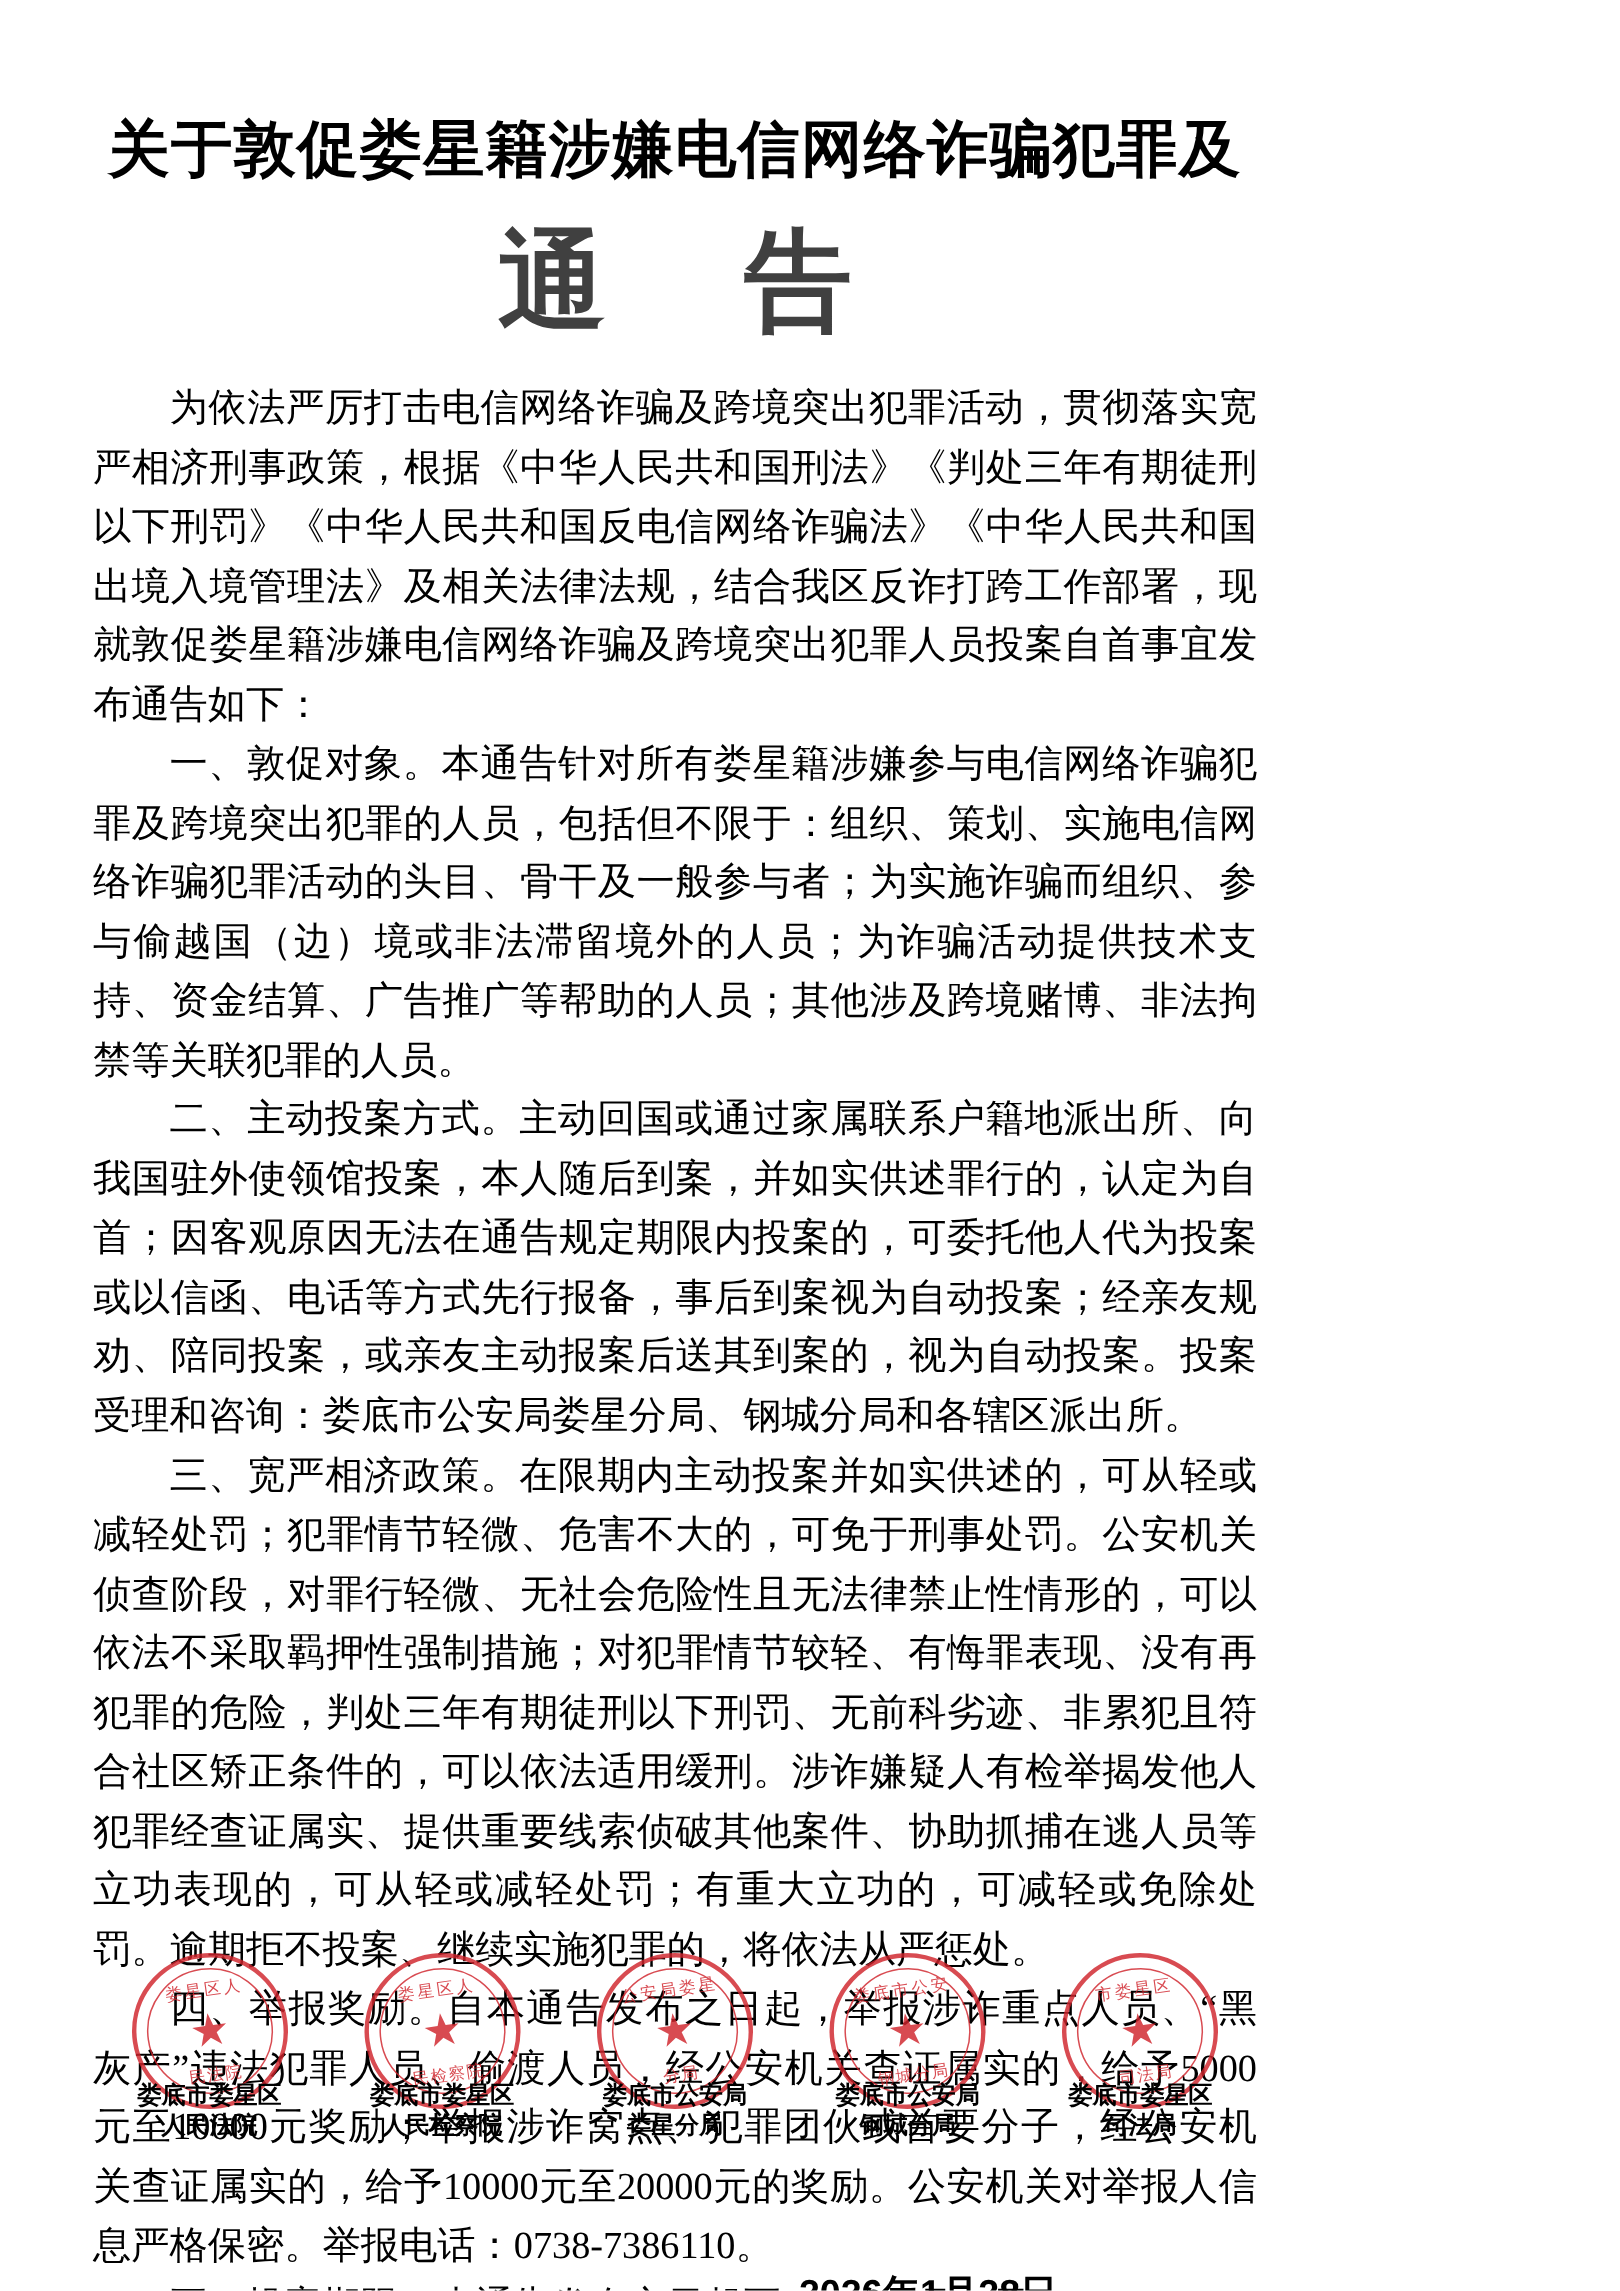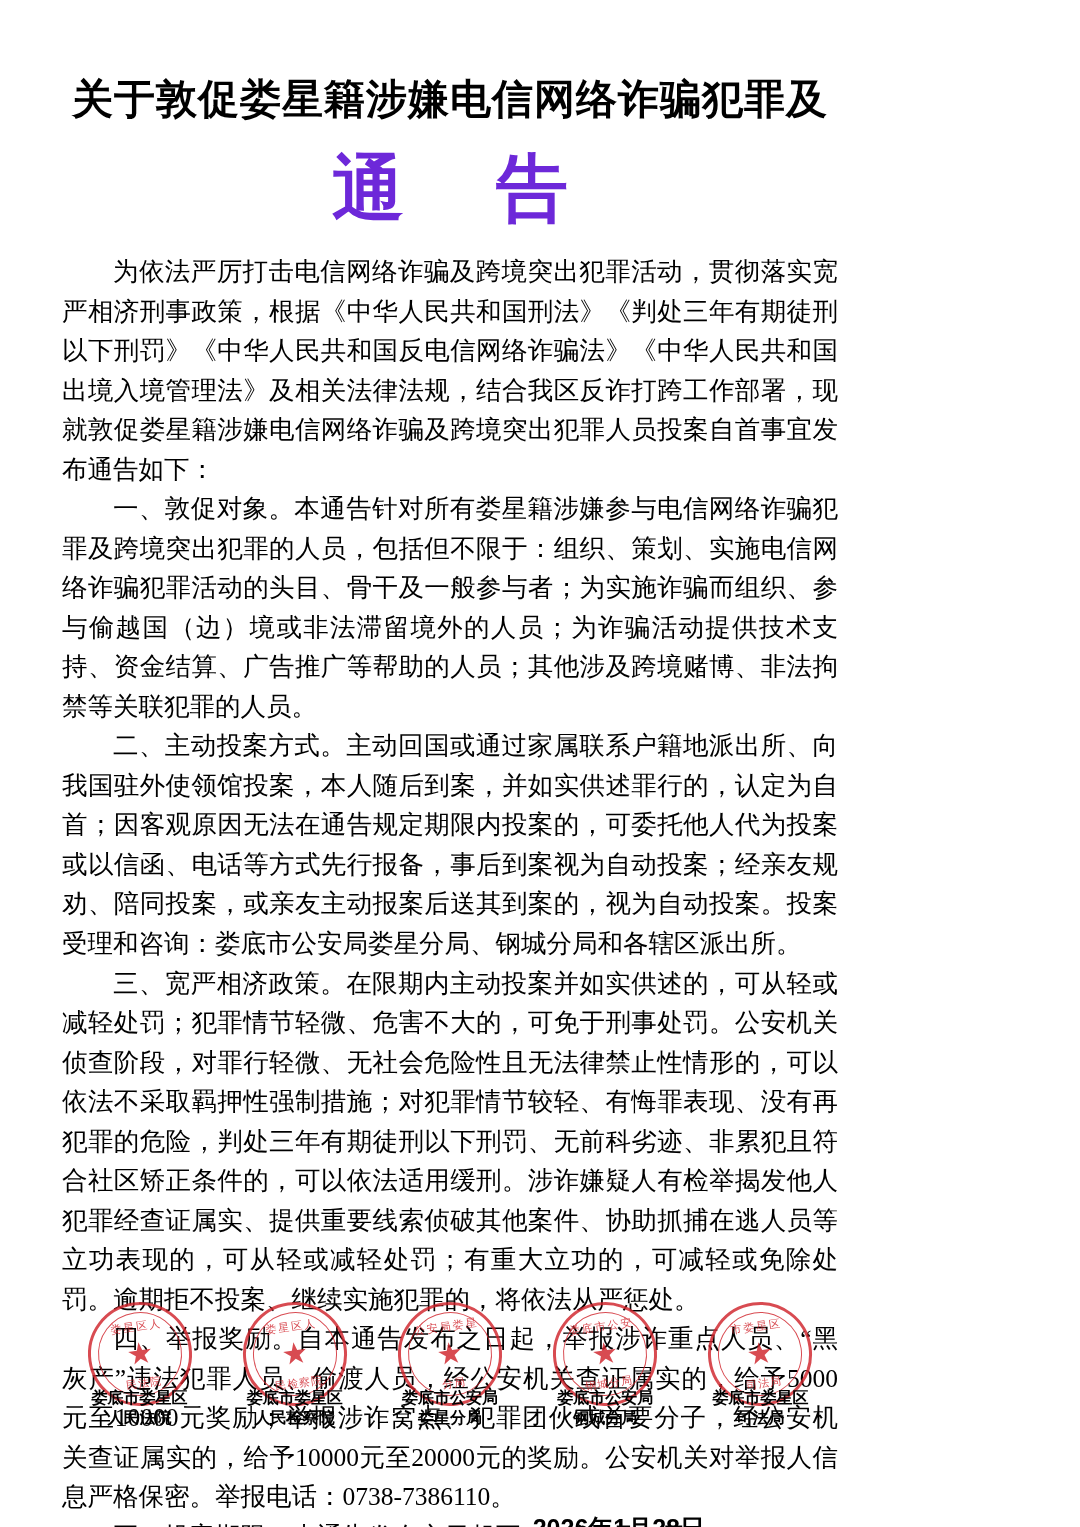--- a/index.html
+++ b/index.html
@@ -37,21 +37,21 @@
   }
   .title-main {
     font-family: "Liberation Sans", "DejaVu Sans", sans-serif;
     font-weight: bold;
     font-size: 72px;
     letter-spacing: 36px;
     padding-left: 36px;
     line-height: 1.5;
     margin-top: 6px;
     margin-bottom: 10px;
-    color: #6d28d9;
+    color: #404040;
   }
   .body-text {
     font-size: 25.5px;
     line-height: 1.55;
     text-align: justify;
     text-justify: inter-ideograph;
     color: #000;
   }
   .body-text p {
     margin: 0;

